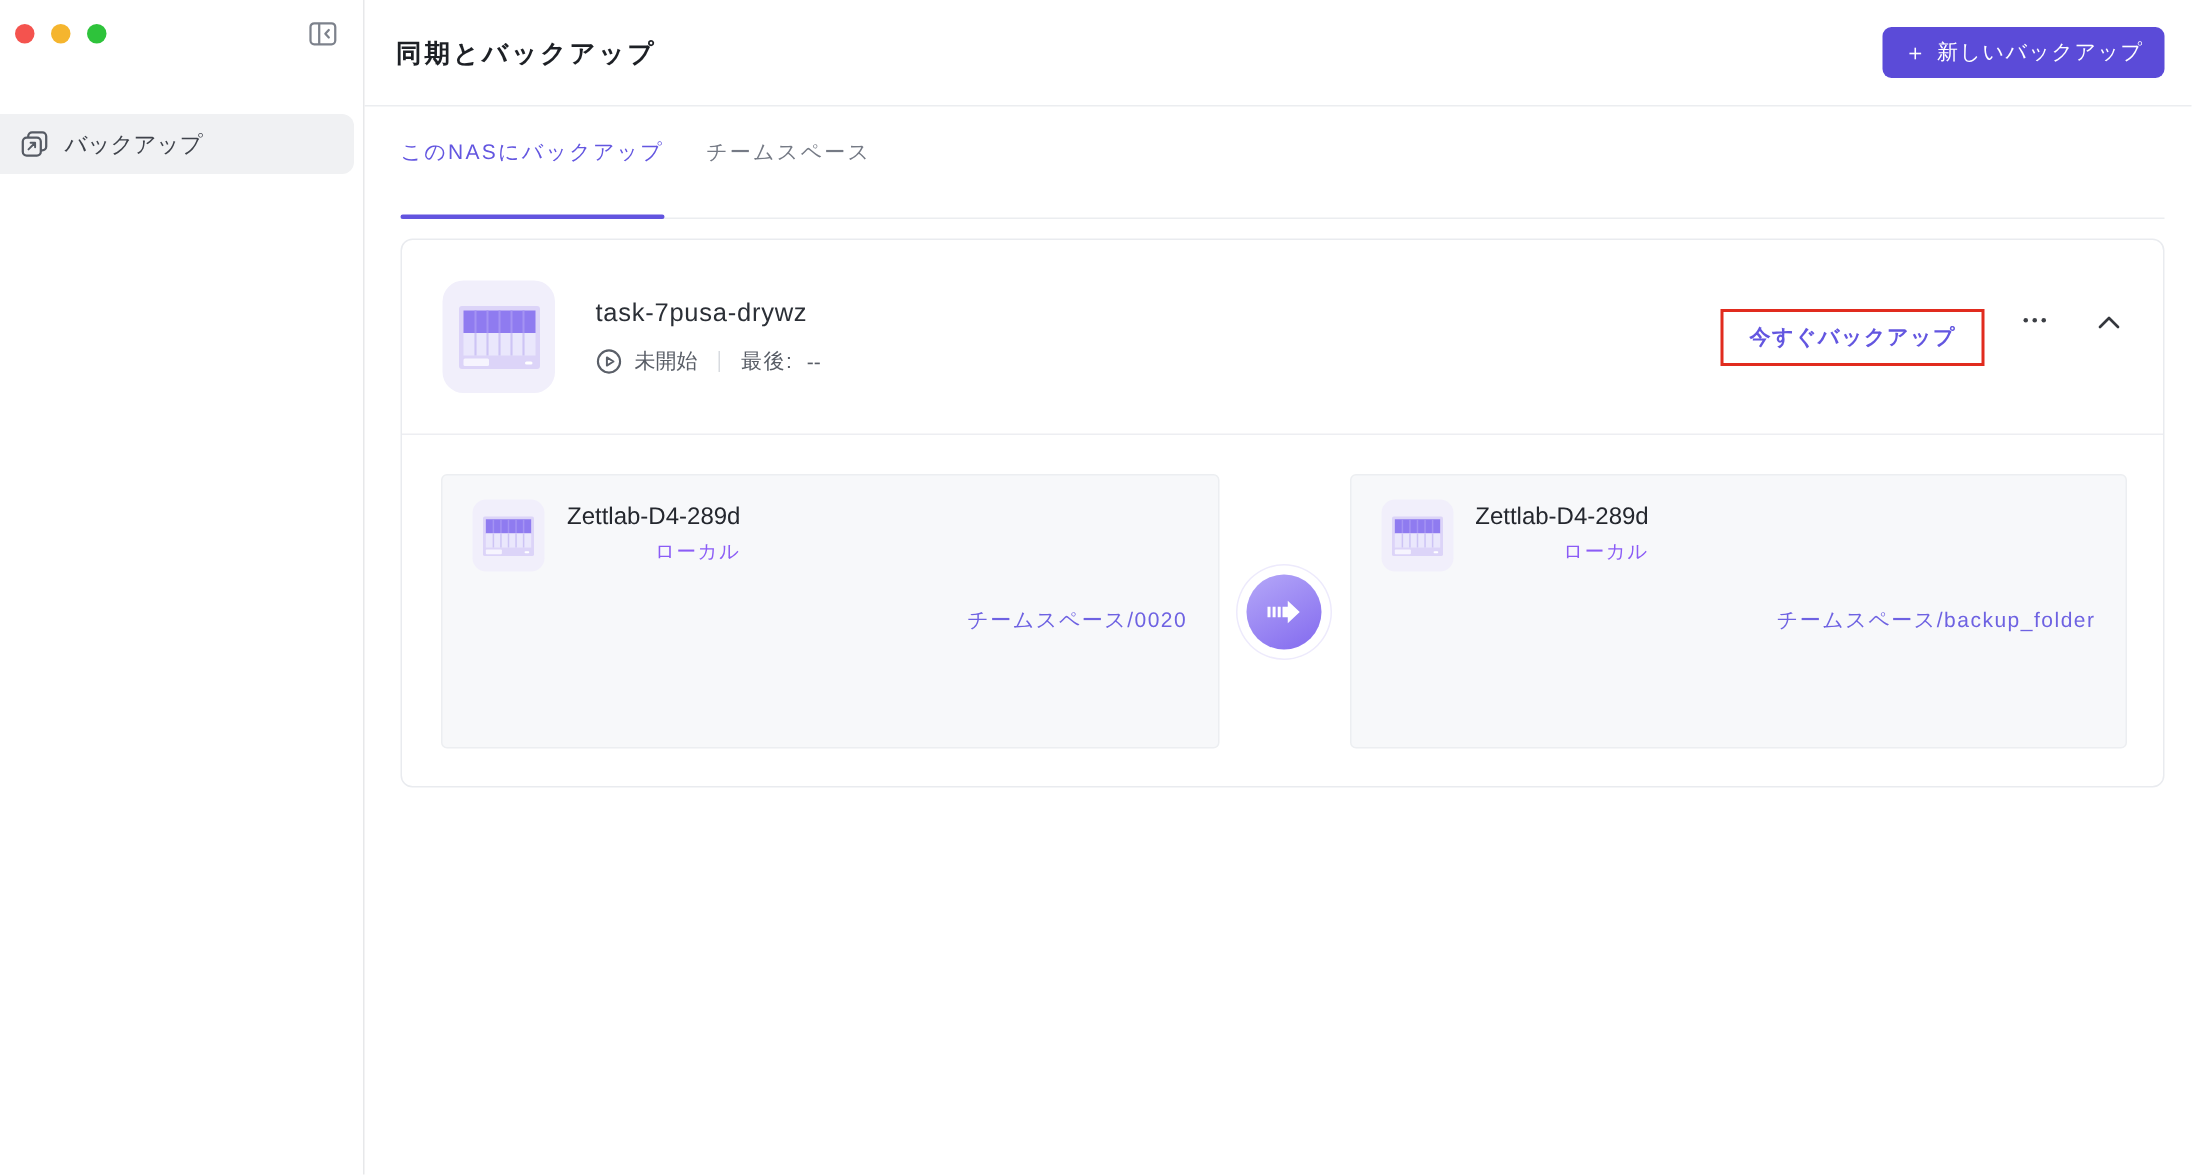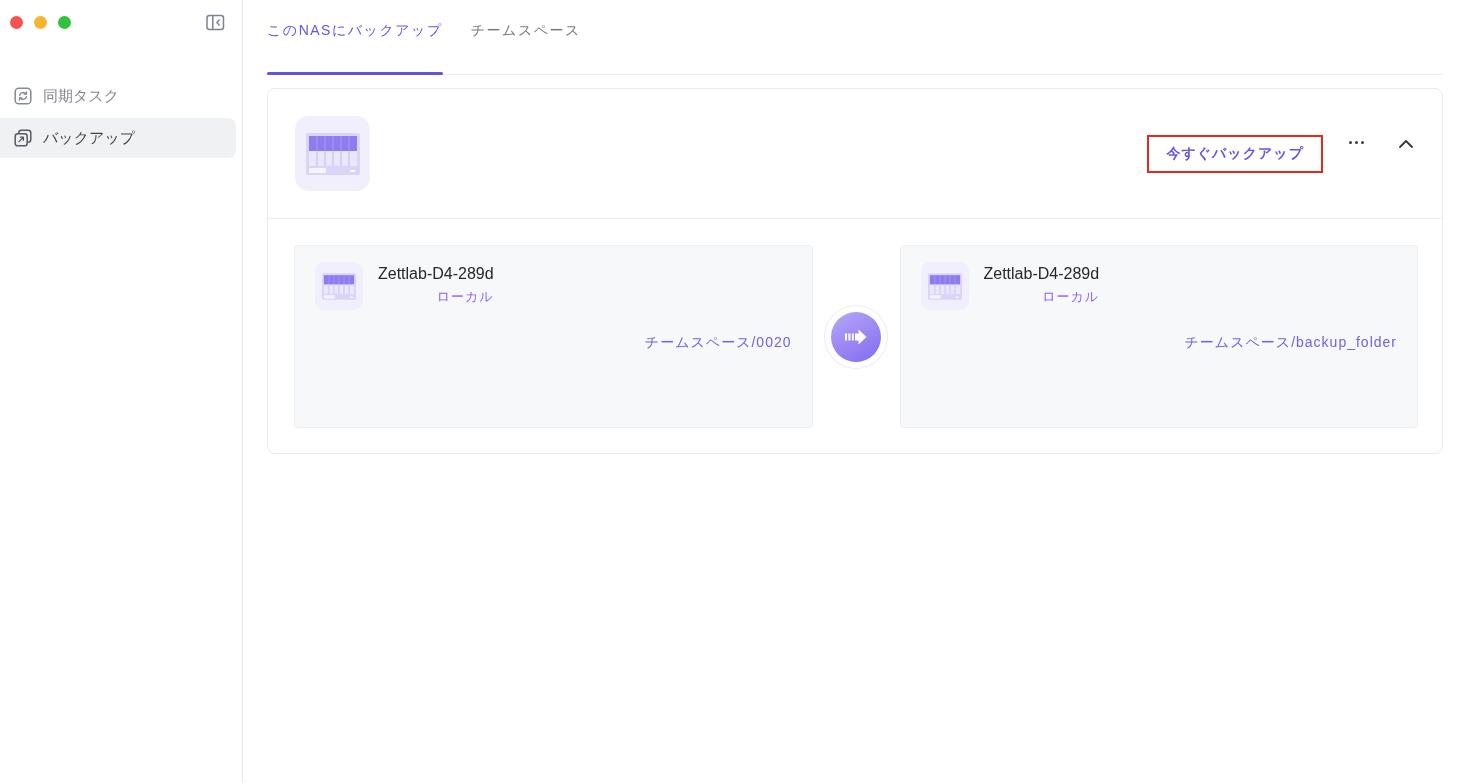--- a/index.html
+++ b/index.html
@@ -138,47 +138,42 @@
       <span class="traffic-light tl-zoom"></span>
     </div>
     <div class="collapse-btn">
       <svg width="19" height="17" viewBox="0 0 19 17" fill="none">
         <rect x="1" y="1.5" width="16.5" height="14" rx="2.5" stroke="#7d828c" stroke-width="1.5"></rect>
         <line x1="6.8" y1="1.5" x2="6.8" y2="15.5" stroke="#7d828c" stroke-width="1.5"></line>
         <polyline points="13.2,6 10.9,8.5 13.2,11" stroke="#7d828c" stroke-width="1.5" fill="none" stroke-linecap="round" stroke-linejoin="round"></polyline>
       </svg>
     </div>
     <nav class="side-menu">
-      <div class="side-item">
-        <span class="icon">
-          <svg width="18" height="18" viewBox="0 0 18 18" fill="none">
-            <rect x="1.2" y="1.2" width="15.6" height="15.6" rx="3.6" stroke="#848994" stroke-width="1.5"></rect>
-            <path d="M5.6 8.2 A3.6 3.6 0 0 1 12 7.1" stroke="#848994" stroke-width="1.4" fill="none" stroke-linecap="round"></path>
-            <path d="M12.4 9.8 A3.6 3.6 0 0 1 6 10.9" stroke="#848994" stroke-width="1.4" fill="none" stroke-linecap="round"></path>
-            <path d="M12.6 4.9 L12.2 7.3 L9.9 6.8" stroke="#848994" stroke-width="1.3" fill="none" stroke-linecap="round" stroke-linejoin="round"></path>
-            <path d="M5.4 13.1 L5.8 10.7 L8.1 11.2" stroke="#848994" stroke-width="1.3" fill="none" stroke-linecap="round" stroke-linejoin="round"></path>
-          </svg>
-        </span>
-        <span>同期タスク</span>
-      </div>
       <div class="side-item active">
         <span class="icon">
           <svg width="18" height="18" viewBox="0 0 18 18" fill="none">
             <rect x="4.8" y="1.2" width="12" height="12" rx="2.6" stroke="#565b64" stroke-width="1.5"></rect>
             <rect x="1.2" y="4.8" width="12" height="12" rx="2.6" stroke="#565b64" stroke-width="1.5" fill="#f0f1f3"></rect>
             <path d="M5 12.6 L9.4 8.2 M9.4 8.2 H6.4 M9.4 8.2 V11.2" stroke="#565b64" stroke-width="1.3" fill="none" stroke-linecap="round" stroke-linejoin="round"></path>
           </svg>
         </span>
         <span>バックアップ</span>
       </div>
     </nav>
   </aside>
 
   <main class="main">
 
+    <div class="header">
+      <h1 class="page-title">同期とバックアップ</h1>
+      <button class="new-backup-btn">
+        <span class="plus">＋</span>
+        <span>新しいバックアップ</span>
+      </button>
+    </div>
 
     <div class="tabs">
       <div class="tab active">このNASにバックアップ</div>
       <div class="tab">チームスペース</div>
     </div>
 
     <section class="task-card">
 
       <div class="task-head">
         <div class="task-icon-lg">
@@ -196,20 +191,35 @@
             <g stroke="#cdc4f5" stroke-width="1.4">
               <line x1="11" y1="18" x2="11" y2="33"></line>
                 <line x1="19" y1="18" x2="19" y2="33"></line>
               <line x1="27" y1="18" x2="27" y2="33"></line>
                 <line x1="35" y1="18" x2="35" y2="33"></line>
               <line x1="43" y1="18" x2="43" y2="33"></line>
             </g>
             <rect x="3" y="35" width="17" height="5" rx="1" fill="#f6f4fe"></rect>
             <rect x="44" y="37" width="5" height="2" rx="1" fill="#ffffff"></rect>
           </svg>
+        </div>
+        <div class="task-meta">
+          <div class="task-name">task-7pusa-drywz</div>
+          <div class="task-status-row">
+            <span class="status-icon">
+              <svg width="18" height="18" viewBox="0 0 18 18" fill="none">
+                <circle cx="9" cy="9" r="7.4" stroke="#5a5f68" stroke-width="1.4"></circle>
+                <path d="M7.6 6.3 L12 9 L7.6 11.7 Z" stroke="#5a5f68" stroke-width="1.3" fill="none" stroke-linejoin="round"></path>
+              </svg>
+            </span>
+            <span>未開始</span>
+            <span class="vdiv"></span>
+            <span class="last-label">最後:</span>
+            <span class="last-value">--</span>
+          </div>
         </div>
         <div class="head-actions">
           <span class="backup-now">今すぐバックアップ</span>
           <span class="more-btn">
             <span class="dot"></span>
               <span class="dot"></span>
               <span class="dot"></span>
           </span>
           <span class="chevron-btn">
             <svg width="16" height="10" viewBox="0 0 16 10" fill="none">

